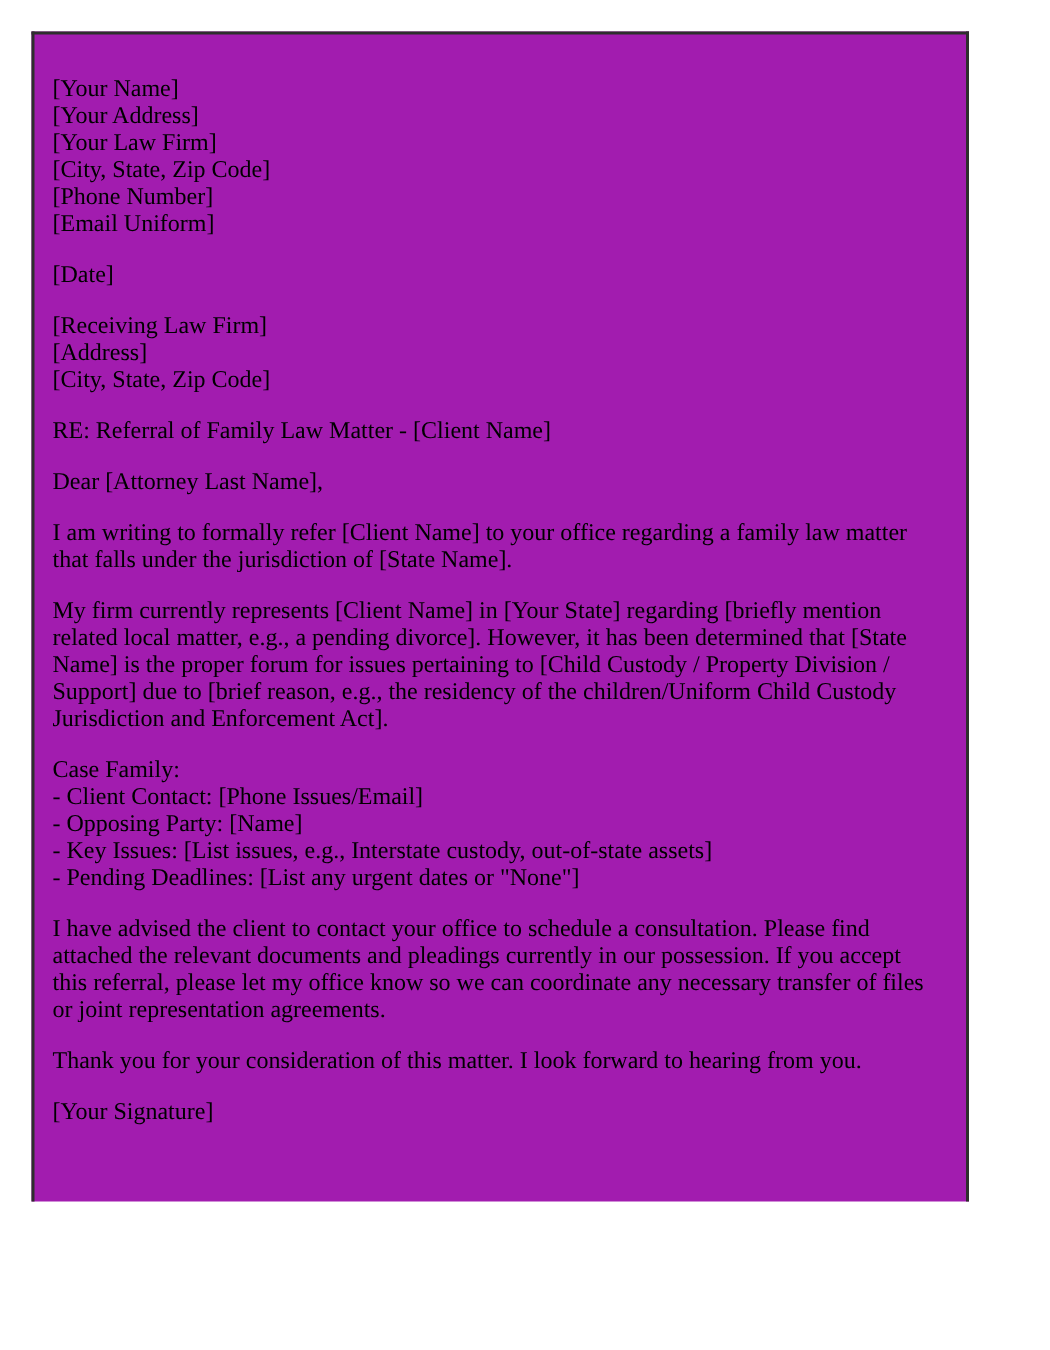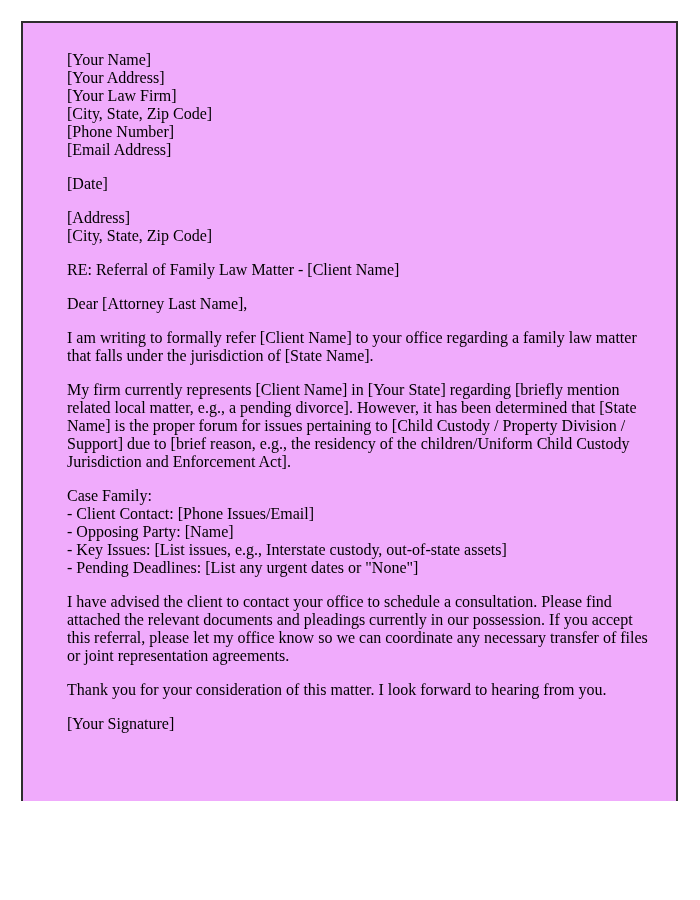--- a/index.html
+++ b/index.html
@@ -14,47 +14,48 @@
     font-family: "Liberation Serif", "DejaVu Serif", serif;
     font-size: 16px;
     line-height: 18px;
     color: #000000;
   }
   .letter-frame {
     box-sizing: content-box;
     margin: 21px 0 0 21px;
     width: 589px;
     height: 750px;
-    padding: 28px 20px 0 44px;
+    padding: 28px 20px 0 12px;
     border: 2px solid #2e2e2e;
     border-bottom: none;
     overflow: hidden;
-    background: #f0abfc;
+    background: #a21caf;
   }
   .block { margin: 0 0 16px 0; }
   .line { margin: 0; }
   .bold { font-weight: normal; }
 </style>
 </head>
 <body>
 
 <div class="letter-frame">
 
   <div class="block">
     <div class="line">[Your Name]</div>
     <div class="line">[Your Address]</div>
     <div class="line">[Your Law Firm]</div>
     <div class="line">[City, State, Zip Code]</div>
     <div class="line">[Phone Number]</div>
-    <div class="line">[Email Address]</div>
+    <div class="line">[Email Uniform]</div>
   </div>
 
   <div class="block">[Date]</div>
 
   <div class="block">
+    <div class="line">[Receiving Law Firm]</div>
     <div class="line">[Address]</div>
     <div class="line">[City, State, Zip Code]</div>
   </div>
 
   <div class="block bold">RE: Referral of Family Law Matter - [Client Name]</div>
 
   <div class="block">Dear [Attorney Last Name],</div>
 
   <div class="block">I am writing to formally refer [Client Name] to your office regarding a family law matter that falls under the jurisdiction of [State Name].</div>
 

